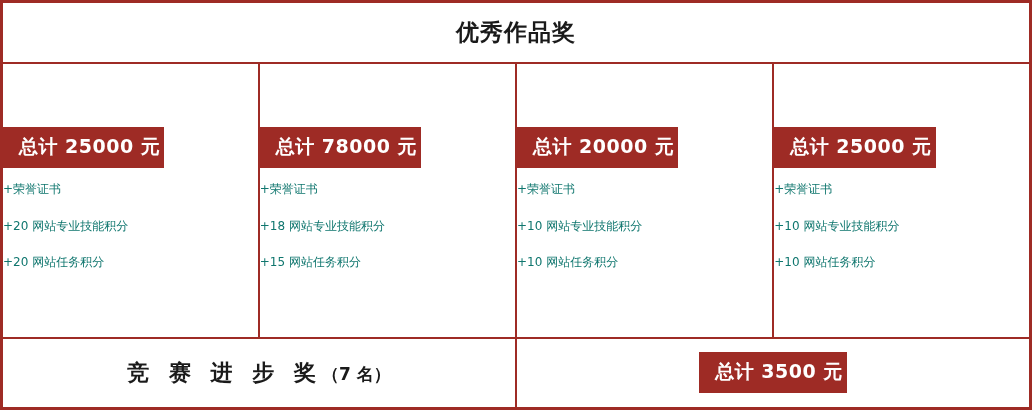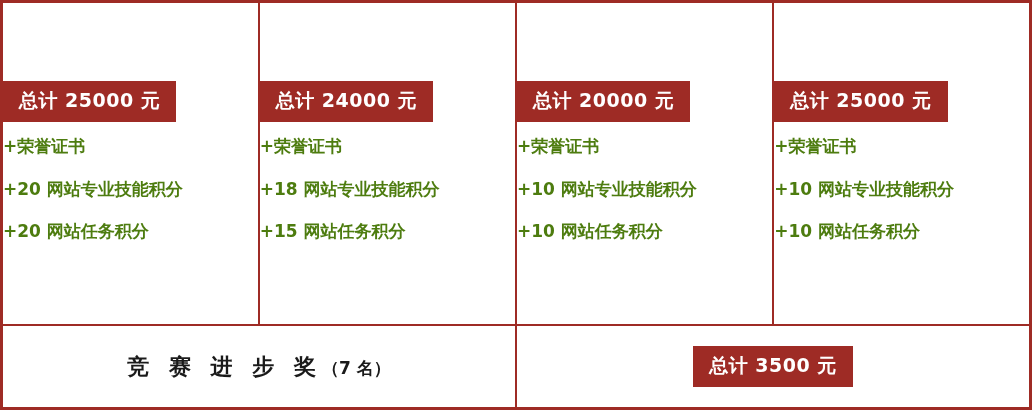--- a/index.html
+++ b/index.html
@@ -46,28 +46,28 @@
     height: 240px;
     padding: 14px 18px 10px 18px;
     vertical-align: top;
   }
   .total-badge {
     display: inline-block;
     background: #9e2b25;
     color: #ffffff;
     font-size: 19px;
     font-weight: bold;
-    padding: 7px 16px 8px 16px;
+    padding: 7px 4px 8px 16px;
     margin-bottom: 14px;
     letter-spacing: 0.5px;
   }
   .perk-line {
-    font-size: 17px;
-    color: #4d7c0f;
-    font-weight: bold;
+    font-size: 12px;
+    color: #0f766e;
+    font-weight: normal;
     margin: 0 0 22px 0;
     line-height: 1.2;
   }
   .perk-line:last-child {
     margin-bottom: 4px;
   }
   .footer-left {
     height: 60px;
     text-align: center;
     font-size: 22px;
@@ -88,29 +88,32 @@
   }
   .footer-right .total-badge {
     margin-bottom: 0;
   }
 </style>
 </head>
 <body>
 
 <table class="award-table">
   <tbody>
+      <tr>
+    <td class="title-cell" colspan="4">优秀作品奖</td>
+  </tr>
   <tr>
     <td class="body-cell">
       <div class="total-badge">总计 25000 元</div>
       <p class="perk-line">+荣誉证书</p>
       <p class="perk-line">+20 网站专业技能积分</p>
       <p class="perk-line">+20 网站任务积分</p>
     </td>
     <td class="body-cell">
-      <div class="total-badge">总计 24000 元</div>
+      <div class="total-badge">总计 78000 元</div>
       <p class="perk-line">+荣誉证书</p>
       <p class="perk-line">+18 网站专业技能积分</p>
       <p class="perk-line">+15 网站任务积分</p>
     </td>
     <td class="body-cell">
       <div class="total-badge">总计 20000 元</div>
       <p class="perk-line">+荣誉证书</p>
       <p class="perk-line">+10 网站专业技能积分</p>
       <p class="perk-line">+10 网站任务积分</p>
     </td>

